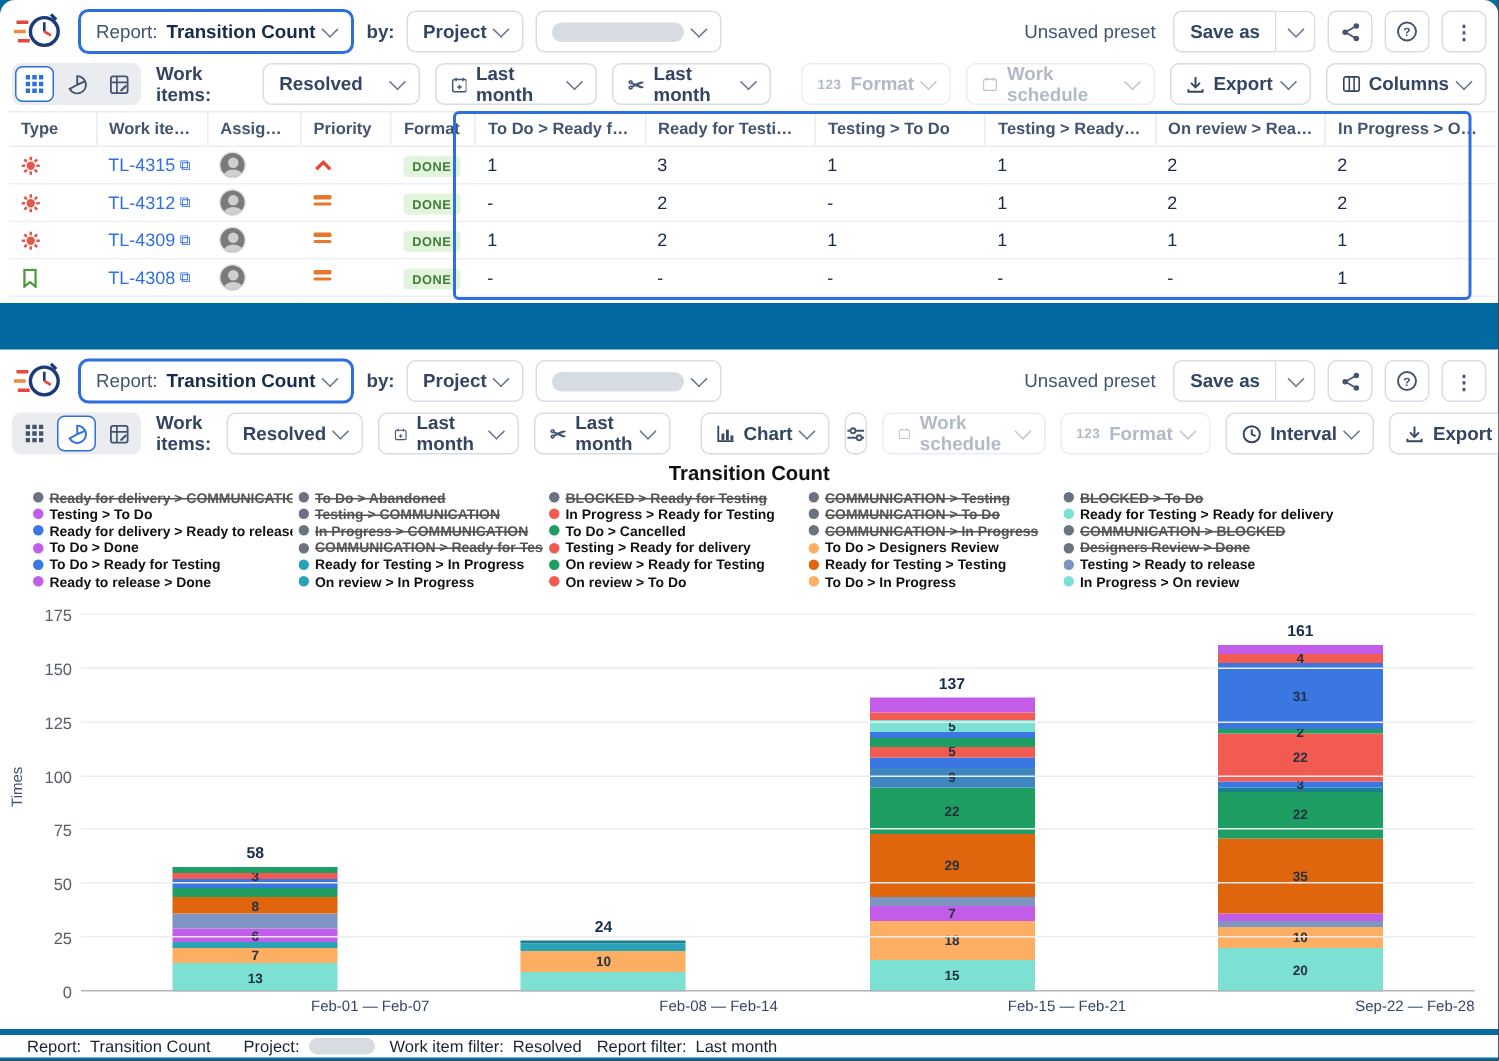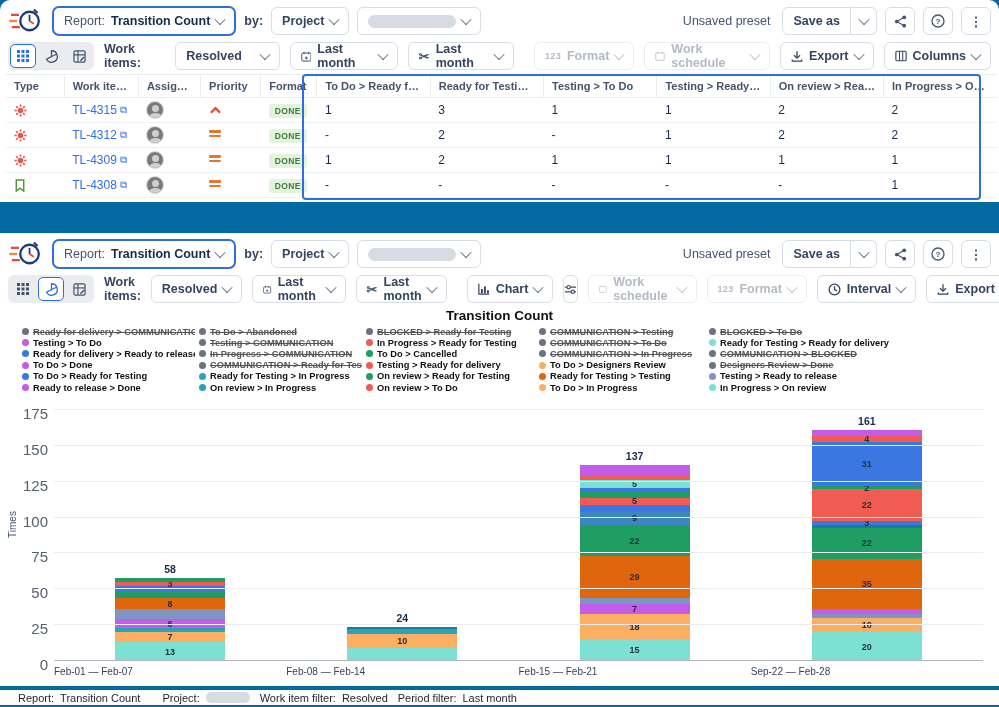--- a/index.html
+++ b/index.html
@@ -60,29 +60,29 @@
   .legend { position:absolute; top:93px; left:22px; display:grid; grid-auto-flow:column; grid-template-rows:repeat(6, 11.2px); grid-template-columns:173px 163px 169px 166px auto; column-gap:4px; }
   .litem { display:flex; align-items:center; gap:4px; font-size:9.3px; font-weight:700; color:#111; white-space:nowrap; overflow:hidden; }
   .litem .dot { width:7px; height:7px; border-radius:50%; flex:0 0 auto; }
   .litem.off { color:#555; text-decoration:line-through; }
 
   .chartwrap { position:absolute; left:6px; right:12px; top:168px; height:278px; }
   .ylab { position:absolute; left:-24px; top:118px; transform:rotate(-90deg); font-size:10px; color:#44546F; width:60px; text-align:center; }
   .plot { position:absolute; left:48px; right:4px; top:9px; height:251px; }
   .gline { position:absolute; left:0; right:0; height:1px; background:#ECEDEF; }
   .gline.base { background:#B0B4BA; }
-  .ytick { position:absolute; left:12px; width:30px; text-align:right; font-size:15px; color:#57606a; }
+  .ytick { position:absolute; left:12px; width:30px; text-align:right; font-size:11px; color:#57606a; }
   .slots { position:absolute; left:0; right:0; top:0; bottom:0; display:flex; }
   .slot { flex:1; display:flex; flex-direction:column; justify-content:flex-end; align-items:center; }
   .bar { width:110px; display:flex; flex-direction:column-reverse; }
   .bseg { width:100%; position:relative; }
   .bseg span { position:absolute; left:0; right:0; top:50%; transform:translateY(-50%); text-align:center; font-size:9px; font-weight:700; color:#253040; }
   .btotal { font-size:10.5px; font-weight:700; color:#172B4D; margin-bottom:3px; text-align:center; }
   .cats { position:absolute; left:48px; right:4px; top:265px; display:flex; }
-  .cats div { flex:1; text-align:left; font-size:10px; color:#344563; }
+  .cats div { flex:1; text-align:right; font-size:10px; color:#344563; }
 
   .fpill { width:44px; height:11px; border-radius:6px; background:#d7dbe2; display:inline-block; }
   svg { display:block; }
 </style>
 </head>
 <body>
 
 <div class="canvas">
 
   <section class="card card-table">
@@ -814,16 +814,16 @@
     </div>
   </section>
 
   <div class="footer-bar">
     <span>Report:</span>
     <span>Transition Count</span>
     <span style="margin-left:16px">Project:</span>
     <span class="fpill"></span>
     <span style="margin-left:4px">Work item filter:</span>
     <span>Resolved</span>
-    <span style="margin-left:4px">Period filter:</span>
+    <span style="margin-left:4px">Report filter:</span>
     <span>Last month</span>
   </div>
 </div>
 
 </body></html>

